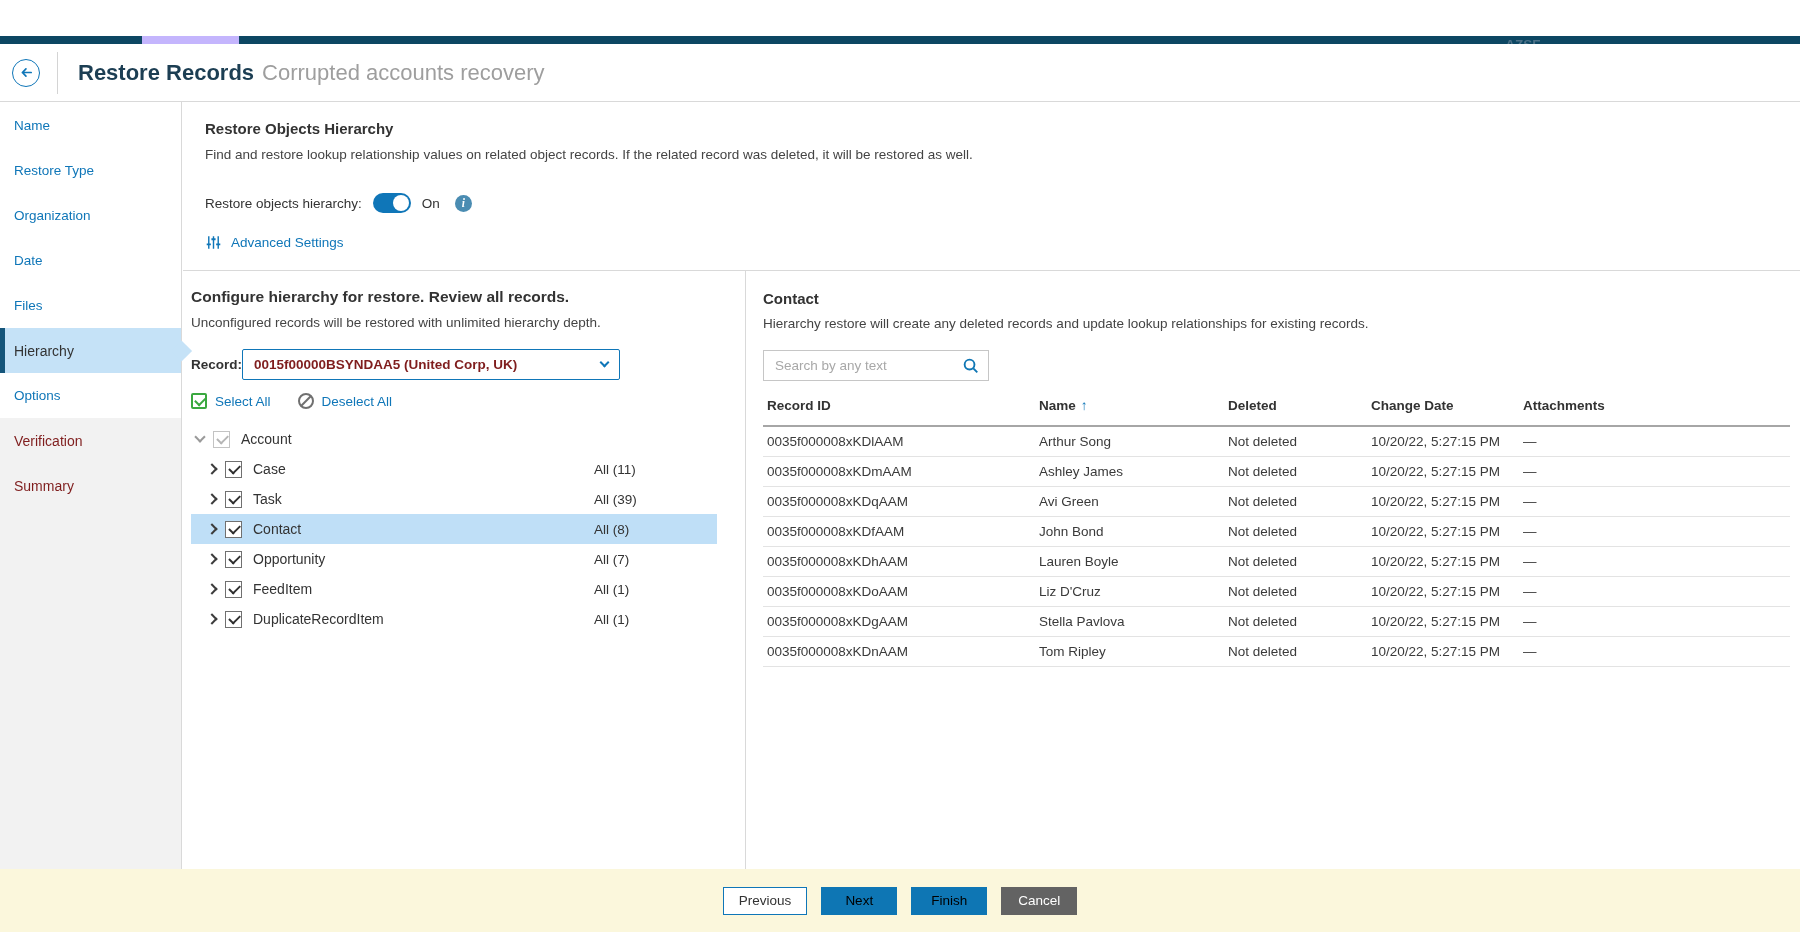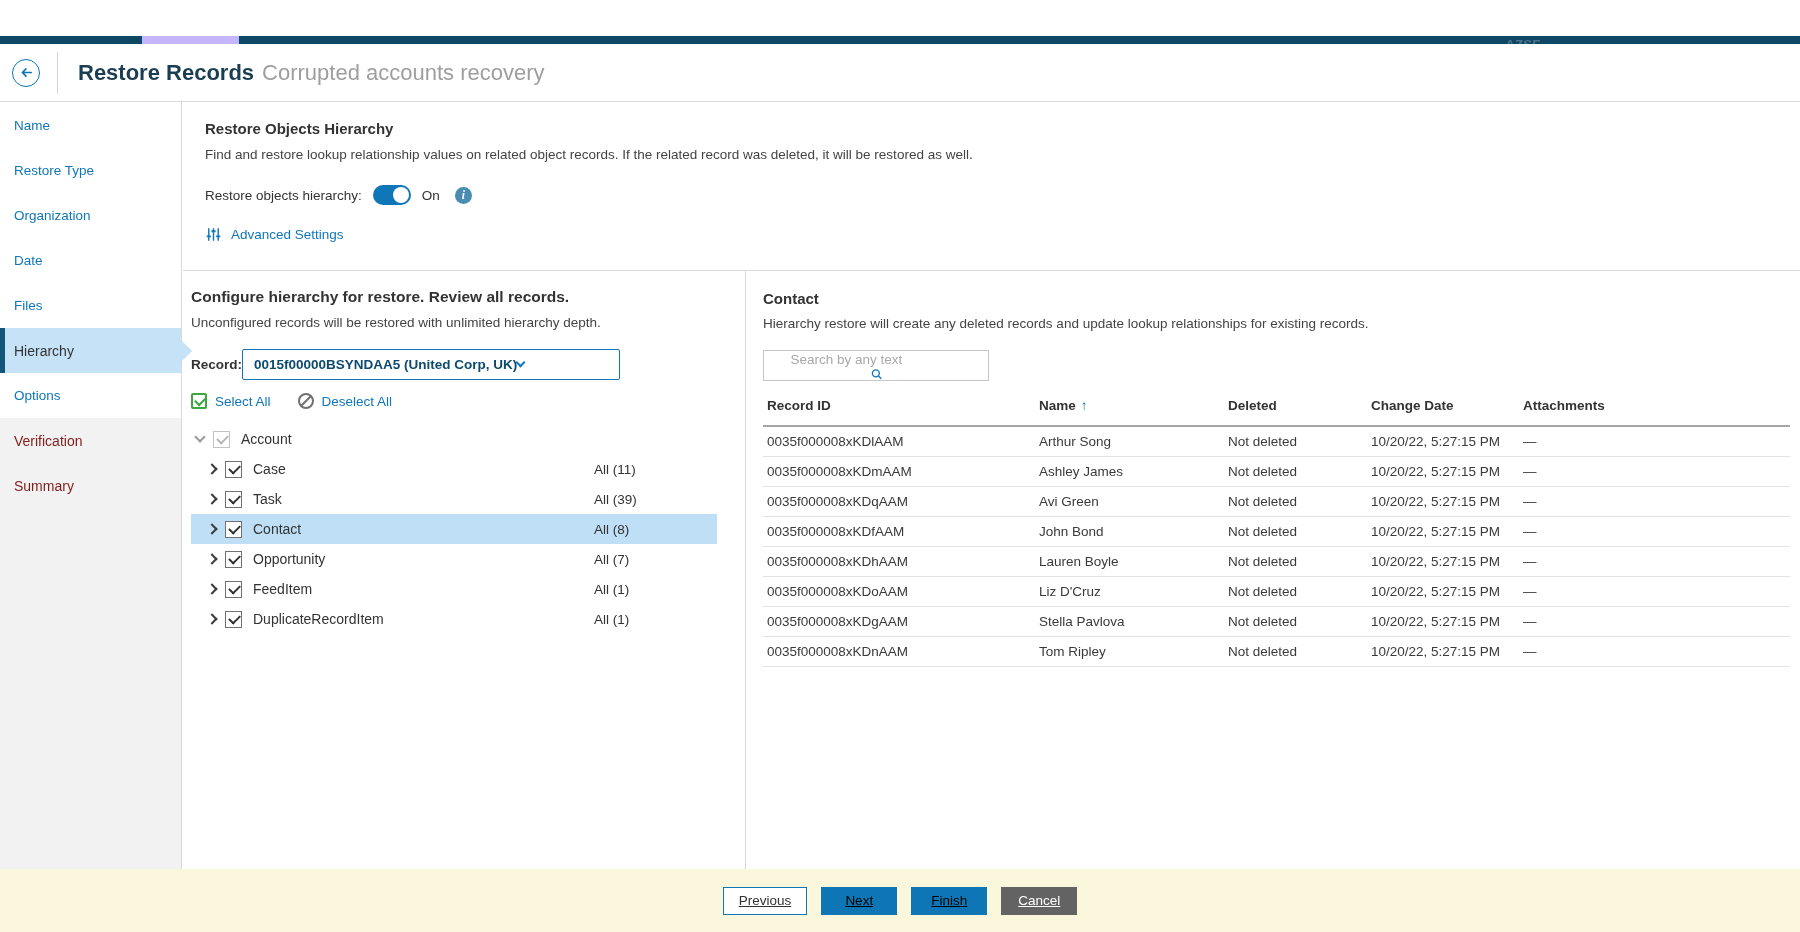--- a/index.html
+++ b/index.html
@@ -49,38 +49,38 @@
   .side-item.active::after { content:''; position:absolute; right:-8px; top:50%; width:15px; height:15px;
                background:#c5e2f7; transform:translateY(-50%) rotate(45deg); z-index:3; }
   .side-item.disabled { color:#7f1d1d; cursor:default; }
 
   
   .content { position:absolute; top:102px; left:183px; right:0; bottom:63px; background:#fff; }
   .hier-top { position:absolute; top:0; left:0; right:0; height:169px; border-bottom:1px solid #d9d9d9;
               padding:18px 0 0 22px; }
   .section-title { margin:0; font-size:15px; font-weight:700; color:#333; }
   .section-desc { font-size:13.5px; color:#444; margin-top:10px; }
-  .toggle-row { margin-top:23px; display:flex; align-items:center; gap:11px; font-size:13.5px; color:#333; }
+  .toggle-row { margin-top:31px; display:flex; align-items:center; gap:11px; font-size:13.5px; color:#333; }
   .toggle { width:38px; height:20px; border-radius:10px; background:#0f76b8; position:relative; cursor:pointer; }
   .toggle-knob { position:absolute; right:2px; top:2px; width:16px; height:16px; border-radius:50%; background:#fff; }
   .info-icon { width:17px; height:17px; border-radius:50%; background:#4a8cb2; color:#fff; font-size:11.5px;
                font-weight:700; font-family:"Liberation Serif", serif; font-style:italic;
                display:flex; align-items:center; justify-content:center; cursor:pointer; margin-left:4px; }
   .advanced-row { margin-top:21px; display:flex; align-items:center; gap:9px; cursor:pointer; }
   .link { color:#0f76b8; font-size:13.5px; cursor:pointer; }
 
   
   .left-pane { position:absolute; top:169px; left:0; width:563px; bottom:0;
                border-right:1px solid #d9d9d9; padding:17px 0 0 8px; }
   .pane-desc { font-size:13.5px; color:#444; margin-top:9px; }
   .record-row { margin-top:19px; display:flex; align-items:center;font-weight:bold; }
   .record-label { font-size:13.5px; color:#333; width:51px; }
   .dropdown { width:378px; height:31px; border:1px solid #0f76b8; border-radius:2px; background:#fff;
-              display:flex; align-items:center; justify-content:flex-start; padding:0 11px;
-              font-size:13.5px; color:#0c4a6e; cursor:pointer; }
+              display:flex; align-items:center; justify-content:space-between; padding:0 11px;
+              font-size:13.5px; color:#7f1d1d; cursor:pointer; }
   .chev-blue { width:7px; height:7px; border-top:2px solid #0f76b8; border-right:2px solid #0f76b8;
                display:inline-block; transform:rotate(135deg); margin-top:-4px; }
   .links-row { margin-top:13px; display:flex; align-items:center; gap:27px; }
   .icon-link { display:flex; align-items:center; gap:8px; cursor:pointer; }
   .selall-icon { width:16px; height:16px; border:2px solid #3aa83f; border-radius:2px; position:relative; background:#fff; }
   .selall-icon::after { content:''; position:absolute; left:2px; top:2px; width:8px; height:4.5px;
                border-left:2.4px solid #3aa83f; border-bottom:2.4px solid #3aa83f; transform:rotate(-45deg); }
   .deselall-icon { width:16px; height:16px; border:2px solid #707070; border-radius:50%; position:relative; }
   .deselall-icon::after { content:''; position:absolute; left:5px; top:-1px; width:2px; height:14px;
                background:#707070; transform:rotate(45deg); }
@@ -97,36 +97,36 @@
         margin-left:9px; flex:none; cursor:pointer; }
   .cb::after { content:''; position:absolute; left:2.5px; top:3px; width:8.5px; height:4.5px;
         border-left:2.4px solid #2e2e2e; border-bottom:2.4px solid #2e2e2e; transform:rotate(-45deg); }
   .cb.gray { border-color:#c3c3c3; } .cb.gray::after { border-color:#b5b5b5; }
   .tree-label { font-size:14px; color:#333; margin-left:11px; }
   .tree-count { position:absolute; left:403px; font-size:13.5px; color:#333; }
 
   
   .right-pane { position:absolute; top:169px; left:564px; right:0; bottom:0; padding:19px 10px 0 16px; }
   .search-box { margin-top:19px; width:226px; height:31px; border:1px solid #c6c6c6; background:#fff;
-                display:flex; align-items:center; justify-content:space-between; padding:0 9px;flex-direction:column; }
+                display:flex; align-items:center; justify-content:space-between; padding:0 9px; }
   .search-box input { border:none; outline:none; font-size:13.5px; color:#333; width:175px;
                 font-family:"Liberation Sans", sans-serif; }
   .search-box input::placeholder { color:#a8a8a8; }
   .records-table { margin-top:17px; border-collapse:collapse; width:100%; table-layout:fixed; }
   .records-table th { text-align:left; font-size:13.5px; font-weight:700; color:#333;
                 padding:0 0 12px 4px; border-bottom:2px solid #a6a6a6; cursor:pointer; }
   .records-table td { font-size:13.5px; color:#3a3a3a; height:30px; padding:0 0 0 4px;
                 border-bottom:1px solid #e3e3e3; }
   .sort-arrow { color:#0f76b8; margin-left:5px; font-weight:400; }
 
   
   .footer { position:absolute; bottom:0; left:0; width:100%; height:63px; background:#fbf7dc;
             display:flex; align-items:center; justify-content:center; gap:14px; }
   .btn { height:28px; min-width:76px; padding:0 15px; font-size:13.5px; display:flex; align-items:center;
-         justify-content:center; cursor:pointer; font-family:"Liberation Sans", sans-serif;text-decoration:underline; }
+         justify-content:center; cursor:pointer; font-family:"Liberation Sans", sans-serif; }
   .btn.secondary { background:#fff; border:1px solid #0f76b8; color:#333; }
   .btn.primary { background:#0e76b4; border:none; color:#000000; }
   .btn.dark { background:#636363; border:none; color:#fff; }
 </style>
 </head>
 <body>
 
 <div class="app">
 
   <header class="topbar">

